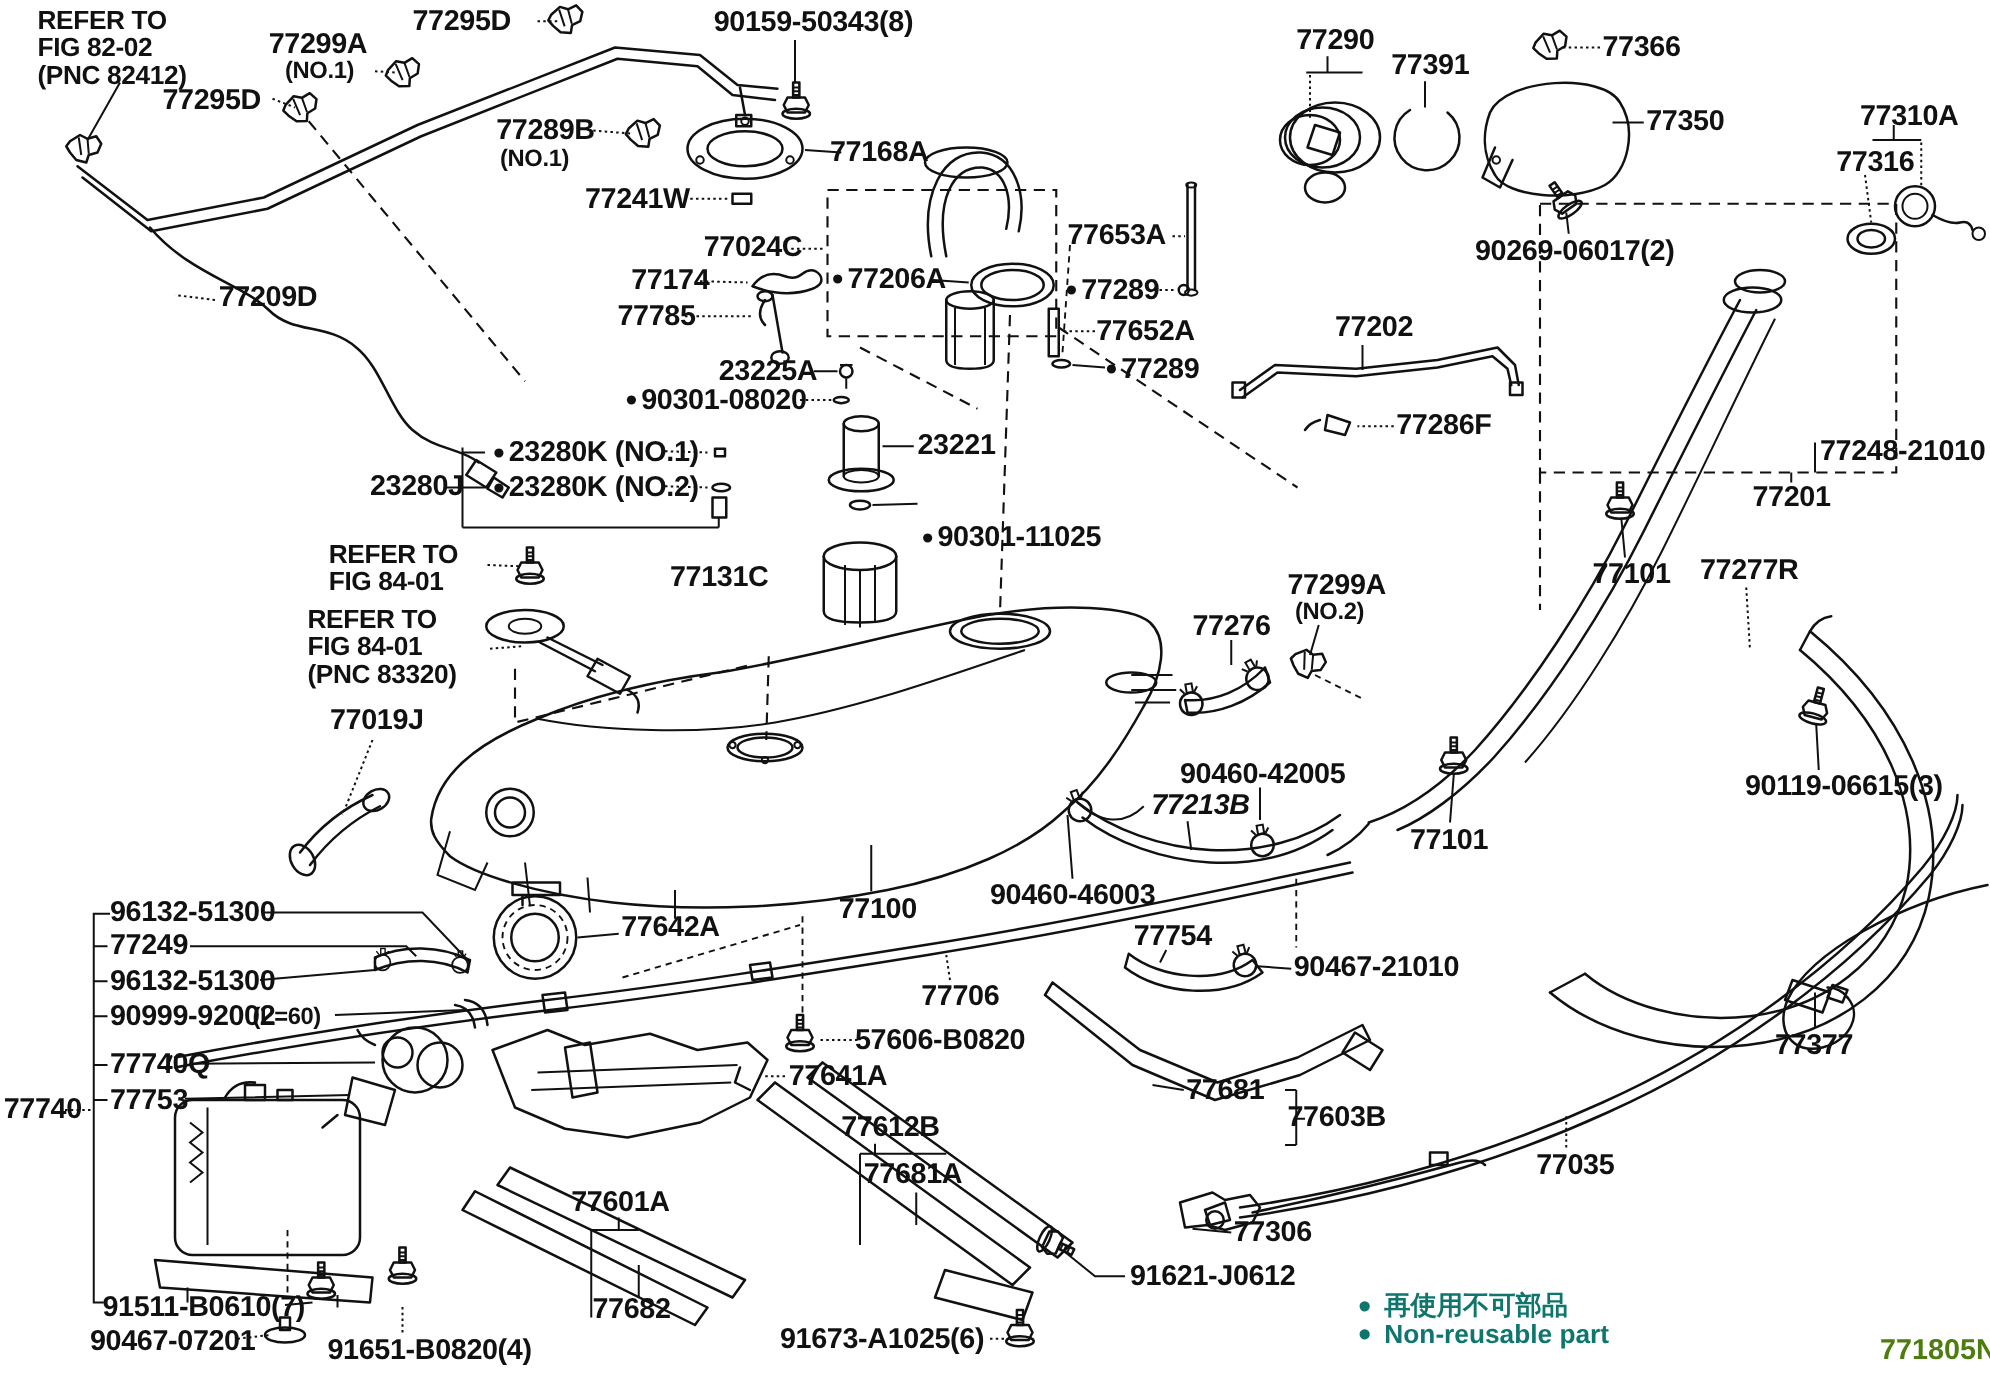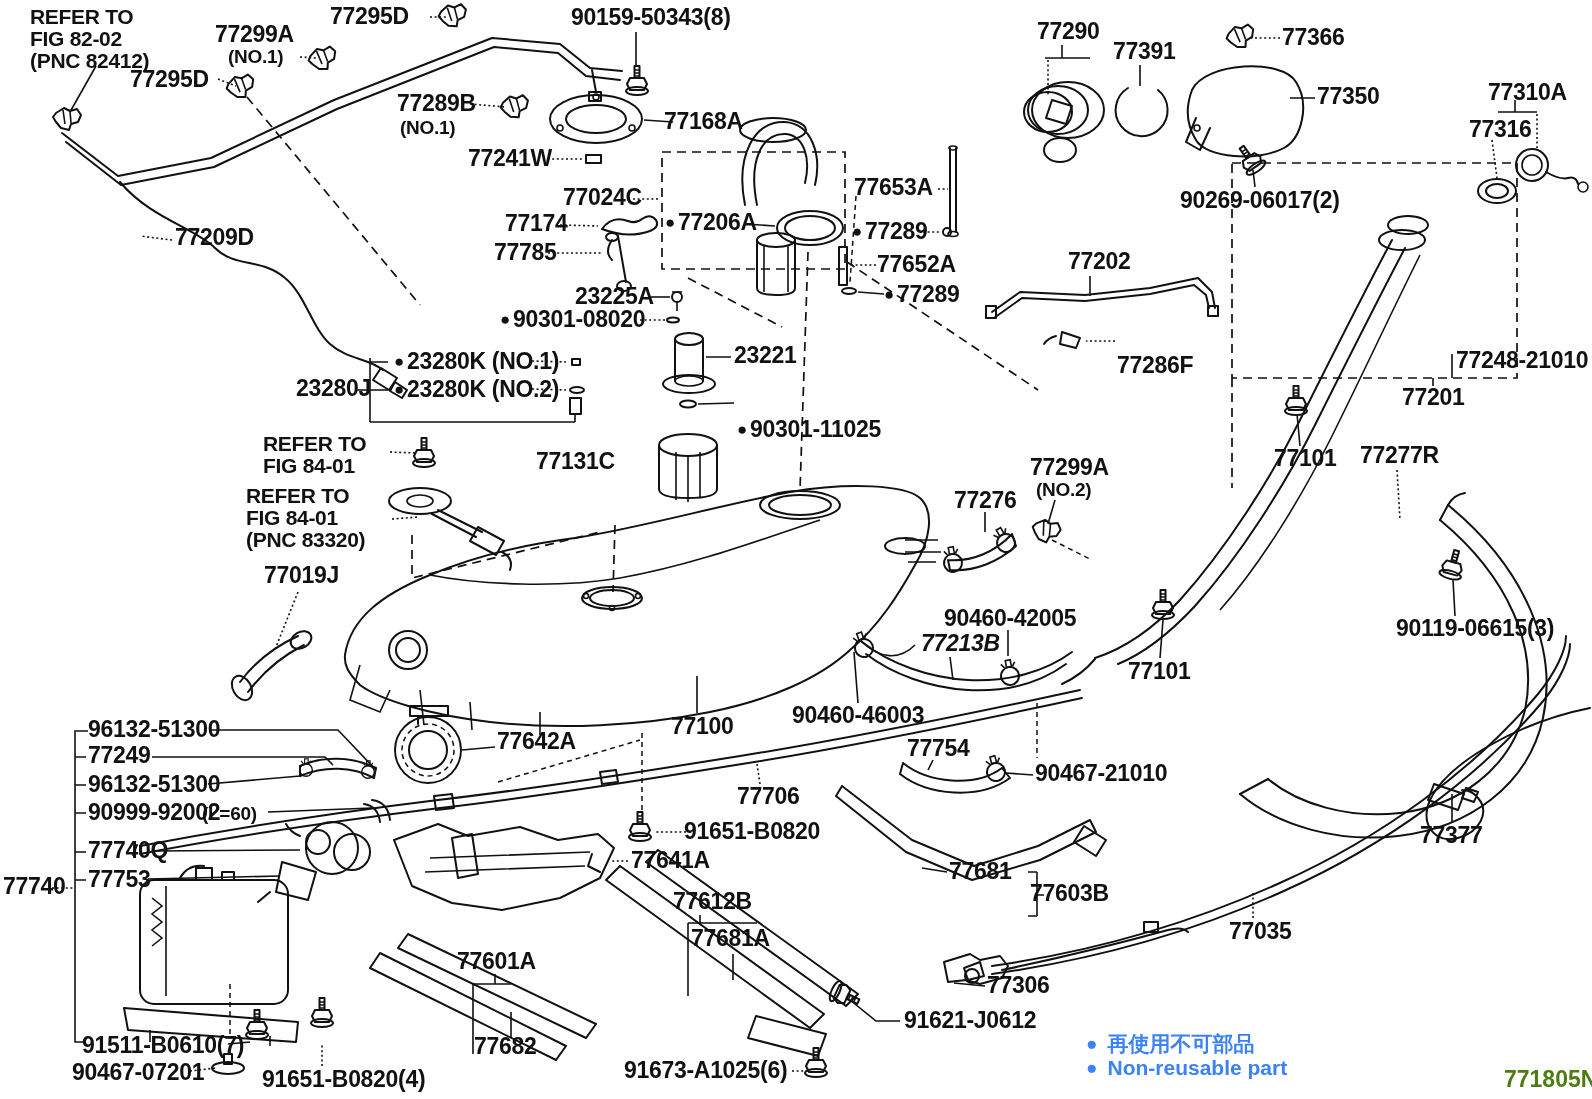--- a/index.html
+++ b/index.html
@@ -5,21 +5,21 @@
   html,body{margin:0;padding:0;background:#fff;}
   #stage{position:relative;width:1592px;height:1099px;background:#ffffff;overflow:hidden;
          font-family:"Liberation Sans",sans-serif;color:#111;}
   #art{position:absolute;left:0;top:0;}
   #labels{position:absolute;left:0;top:0;width:100%;height:100%;}
   .lbl{position:absolute;font-weight:bold;font-size:23px;line-height:1.0;white-space:pre-line;
        color:#111;letter-spacing:-0.3px;}
   .lbl.note{font-size:21px;line-height:1.04;}
   .lbl.qualifier{font-size:19px;}
   .bul{font-size:17px;margin-right:3px;vertical-align:2px;}
-  .legend-row{position:absolute;font-weight:bold;font-size:21px;color:#3b82f6;}
+  .legend-row{position:absolute;font-weight:bold;font-size:21px;color:#0f766e;}
   .legend-row .bul{font-size:19px;margin-right:10px;vertical-align:1px;}
   #docnum{position:absolute;font-weight:bold;font-size:23px;color:#4d7c0f;}
   svg .s{stroke:#111;fill:none;stroke-width:2;stroke-linecap:round;stroke-linejoin:round;}
   svg .f{stroke:#111;fill:none;stroke-width:1.6;}
   svg .ldr{stroke:#111;fill:none;stroke-width:1.6;stroke-dasharray:2 2.6;}
   svg .sld{stroke:#111;fill:none;stroke-width:1.6;}
   svg .dash{stroke:#111;fill:none;stroke-width:1.7;stroke-dasharray:9 6;}
   svg .dash2{stroke:#111;fill:none;stroke-width:1.5;stroke-dasharray:5 4;}
 </style>
 </head>
@@ -349,21 +349,21 @@
       <div class="lbl" style="left: 877px; top: 253px;"><span>77652A</span></div>
       <div class="lbl" style="left: 884px; top: 283px;"><span class="bul">●</span><span>77289</span></div>
       <div class="lbl" style="left: 1037px; top: 20px;"><span>77290</span></div>
       <div class="lbl" style="left: 1113px; top: 40px;"><span>77391</span></div>
       <div class="lbl" style="left: 1282px; top: 26px;"><span>77366</span></div>
       <div class="lbl" style="left: 1317px; top: 85px;"><span>77350</span></div>
       <div class="lbl" style="left: 1180px; top: 189px;"><span>90269-06017(2)</span></div>
       <div class="lbl" style="left: 1488px; top: 81px;"><span>77310A</span></div>
       <div class="lbl" style="left: 1469px; top: 118px;"><span>77316</span></div>
       <div class="lbl" style="left: 1068px; top: 250px;"><span>77202</span></div>
-      <div class="lbl" style="left: 1117px; top: 328px; margin-top: 26px;"><span>77286F</span></div>
+      <div class="lbl" style="left: 1117px; top: 328px;"><span>77286F</span></div>
       <div class="lbl" style="left: 1456px; top: 349px;"><span>77248-21010</span></div>
       <div class="lbl" style="left: 1402px; top: 386px;"><span>77201</span></div>
       <div class="lbl" style="left: 1274px; top: 447px;"><span>77101</span></div>
       <div class="lbl" style="left: 1360px; top: 444px;"><span>77277R</span></div>
       <div class="lbl" style="left: 1030px; top: 456px;"><span>77299A</span></div>
       <div class="lbl qualifier" style="left: 1036px; top: 480px;"><span>(NO.2)</span></div>
       <div class="lbl" style="left: 954px; top: 489px;"><span>77276</span></div>
       <div class="lbl" style="left: 944px; top: 607px;"><span>90460-42005</span></div>
       <div class="lbl" style="left: 921px; top: 632px; font-style: italic;"><span>77213B</span></div>
       <div class="lbl" style="left: 1128px; top: 660px;"><span>77101</span></div>
@@ -375,21 +375,21 @@
       <div class="lbl" style="left: 737px; top: 785px;"><span>77706</span></div>
       <div class="lbl" style="left: 497px; top: 730px;"><span>77642A</span></div>
       <div class="lbl" style="left: 88px; top: 718px;"><span>96132-51300</span></div>
       <div class="lbl" style="left: 88px; top: 744px;"><span>77249</span></div>
       <div class="lbl" style="left: 88px; top: 773px;"><span>96132-51300</span></div>
       <div class="lbl" style="left: 88px; top: 801px;"><span>90999-92002</span></div>
       <div class="lbl qualifier" style="left: 202px; top: 804px;"><span>(L=60)</span></div>
       <div class="lbl" style="left: 88px; top: 839px;"><span>77740Q</span></div>
       <div class="lbl" style="left: 88px; top: 868px;"><span>77753</span></div>
       <div class="lbl" style="left: 3px; top: 875px;"><span>77740</span></div>
-      <div class="lbl" style="left: 684px; top: 820px;"><span>91651-B0820</span></div>
+      <div class="lbl" style="left: 684px; top: 820px;"><span>57606-B0820</span></div>
       <div class="lbl" style="left: 631px; top: 849px;"><span>77641A</span></div>
       <div class="lbl" style="left: 673px; top: 890px;"><span>77612B</span></div>
       <div class="lbl" style="left: 691px; top: 927px;"><span>77681A</span></div>
       <div class="lbl" style="left: 949px; top: 860px;"><span>77681</span></div>
       <div class="lbl" style="left: 1030px; top: 882px;"><span>77603B</span></div>
       <div class="lbl" style="left: 457px; top: 950px;"><span>77601A</span></div>
       <div class="lbl" style="left: 474px; top: 987px; margin-top: 48px;"><span>77682</span></div>
       <div class="lbl" style="left: 1229px; top: 920px;"><span>77035</span></div>
       <div class="lbl" style="left: 987px; top: 974px;"><span>77306</span></div>
       <div class="lbl" style="left: 904px; top: 1009px;"><span>91621-J0612</span></div>

